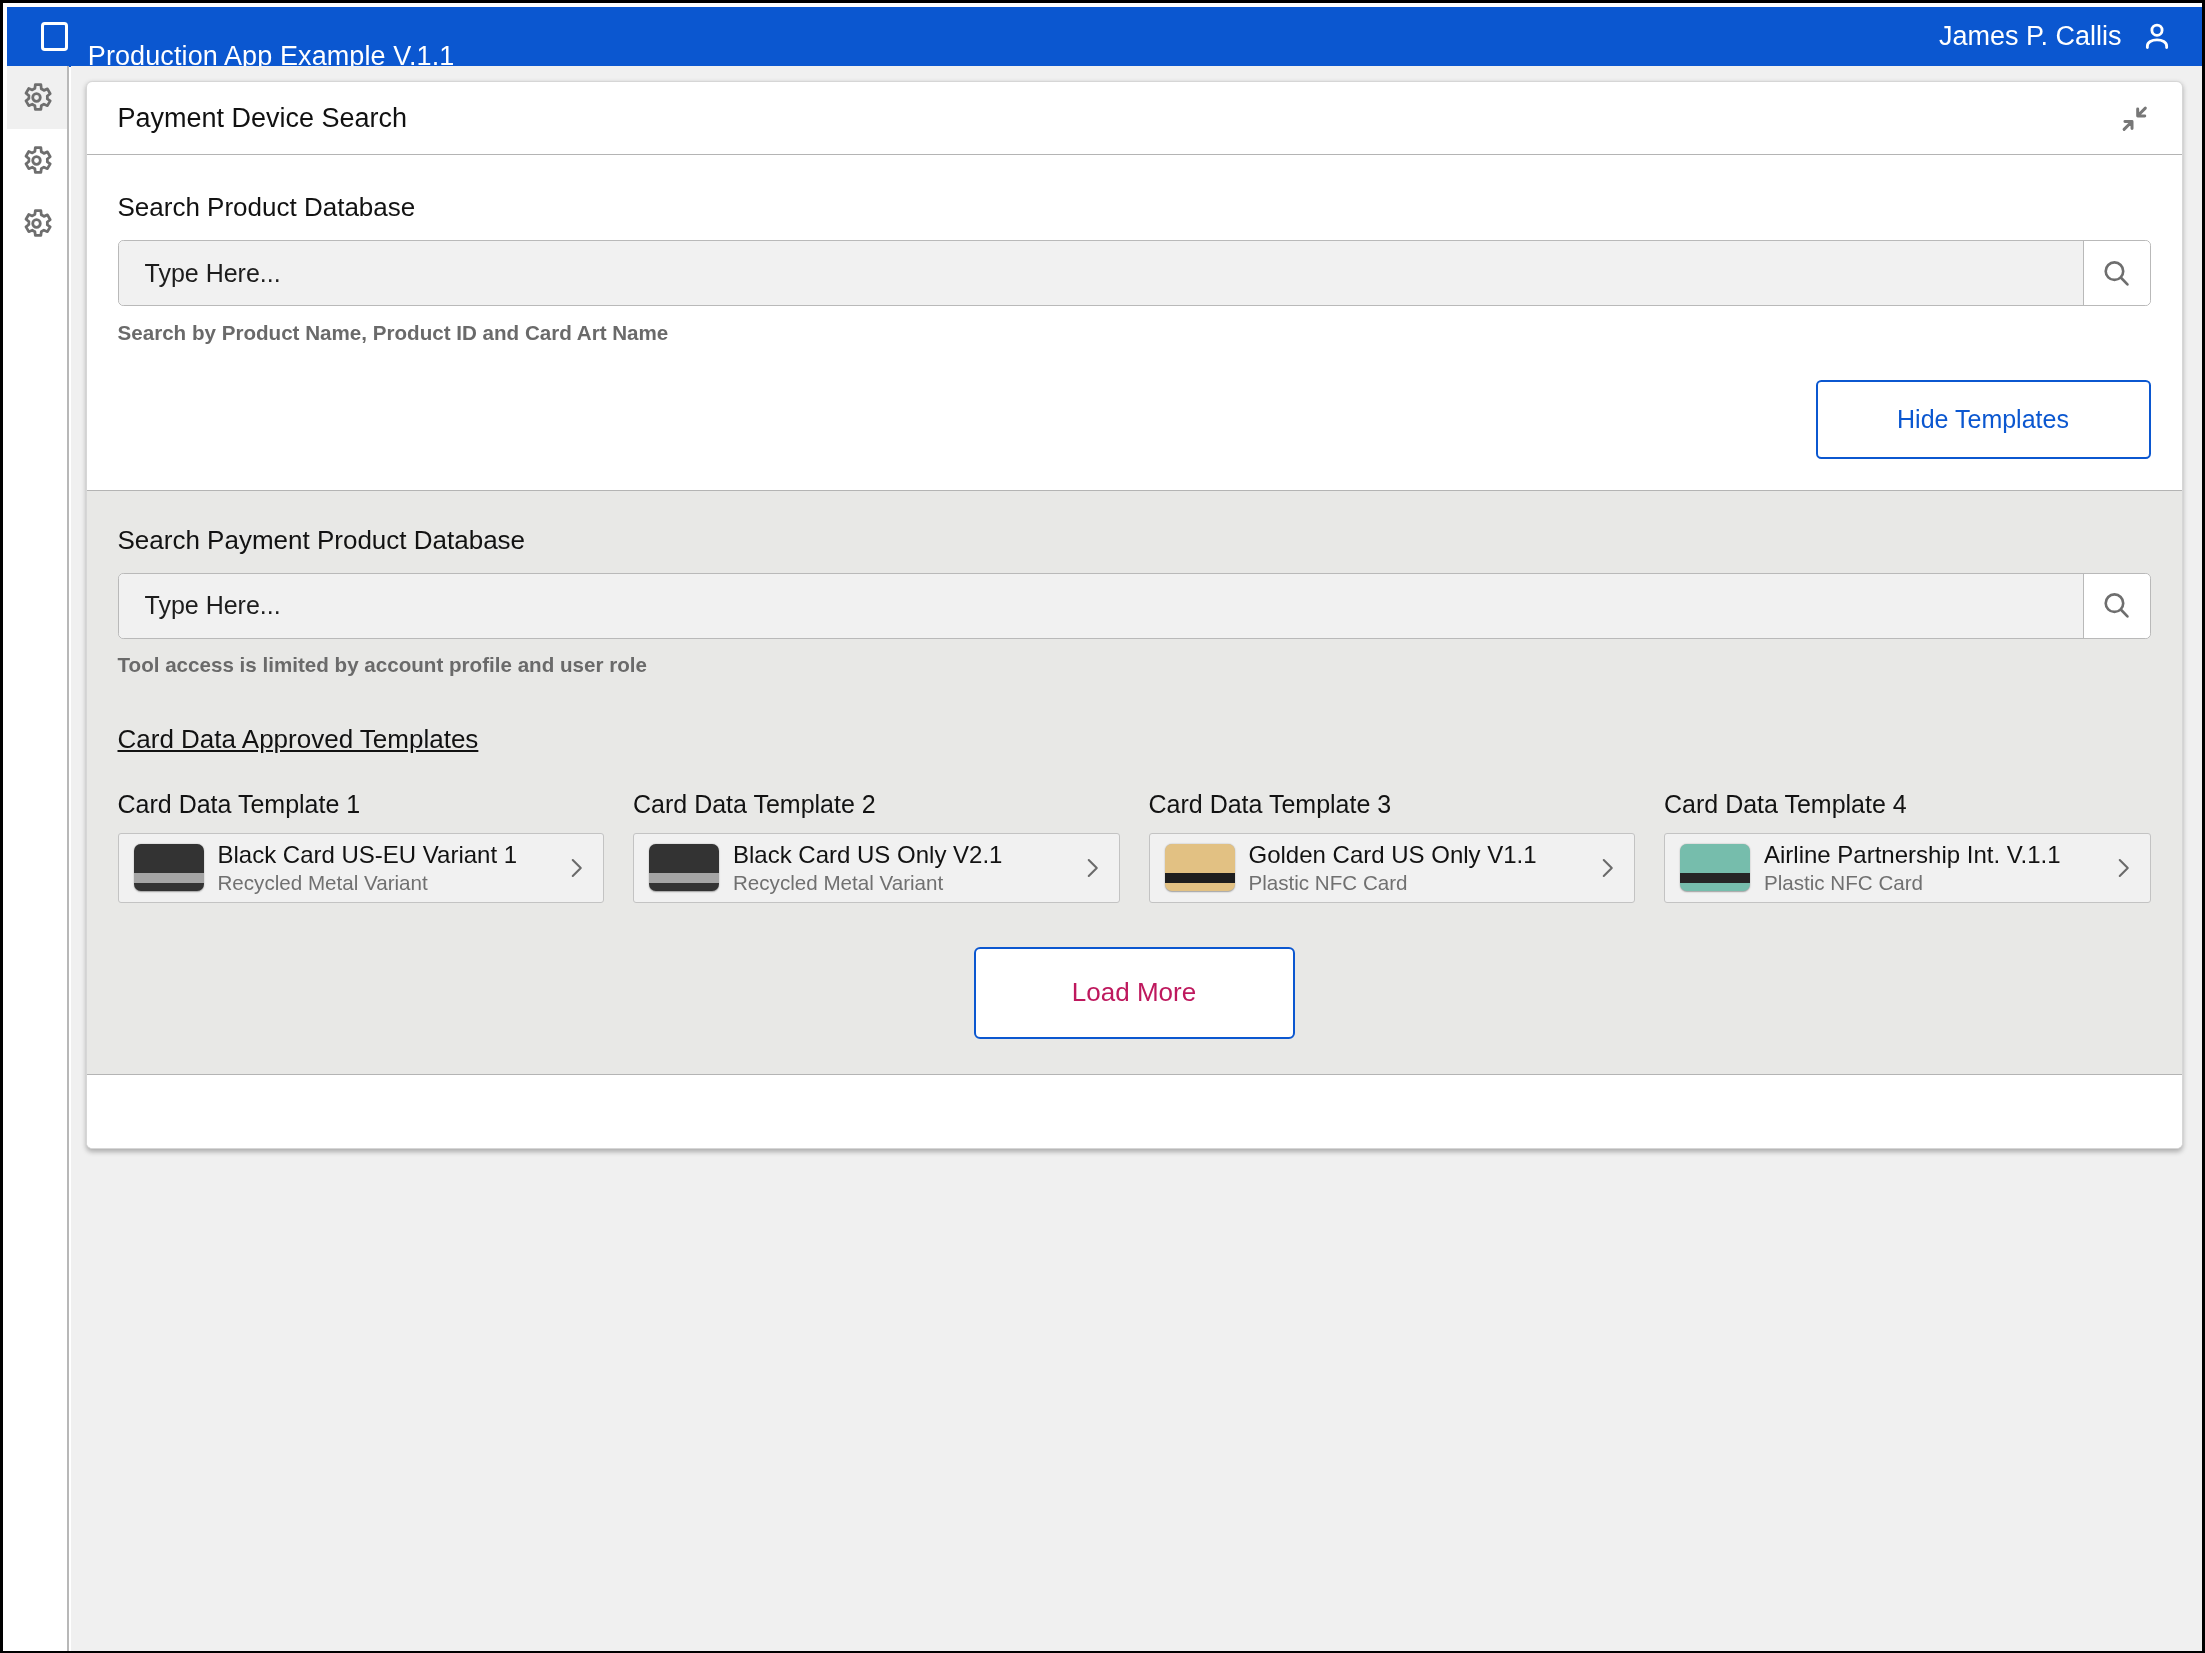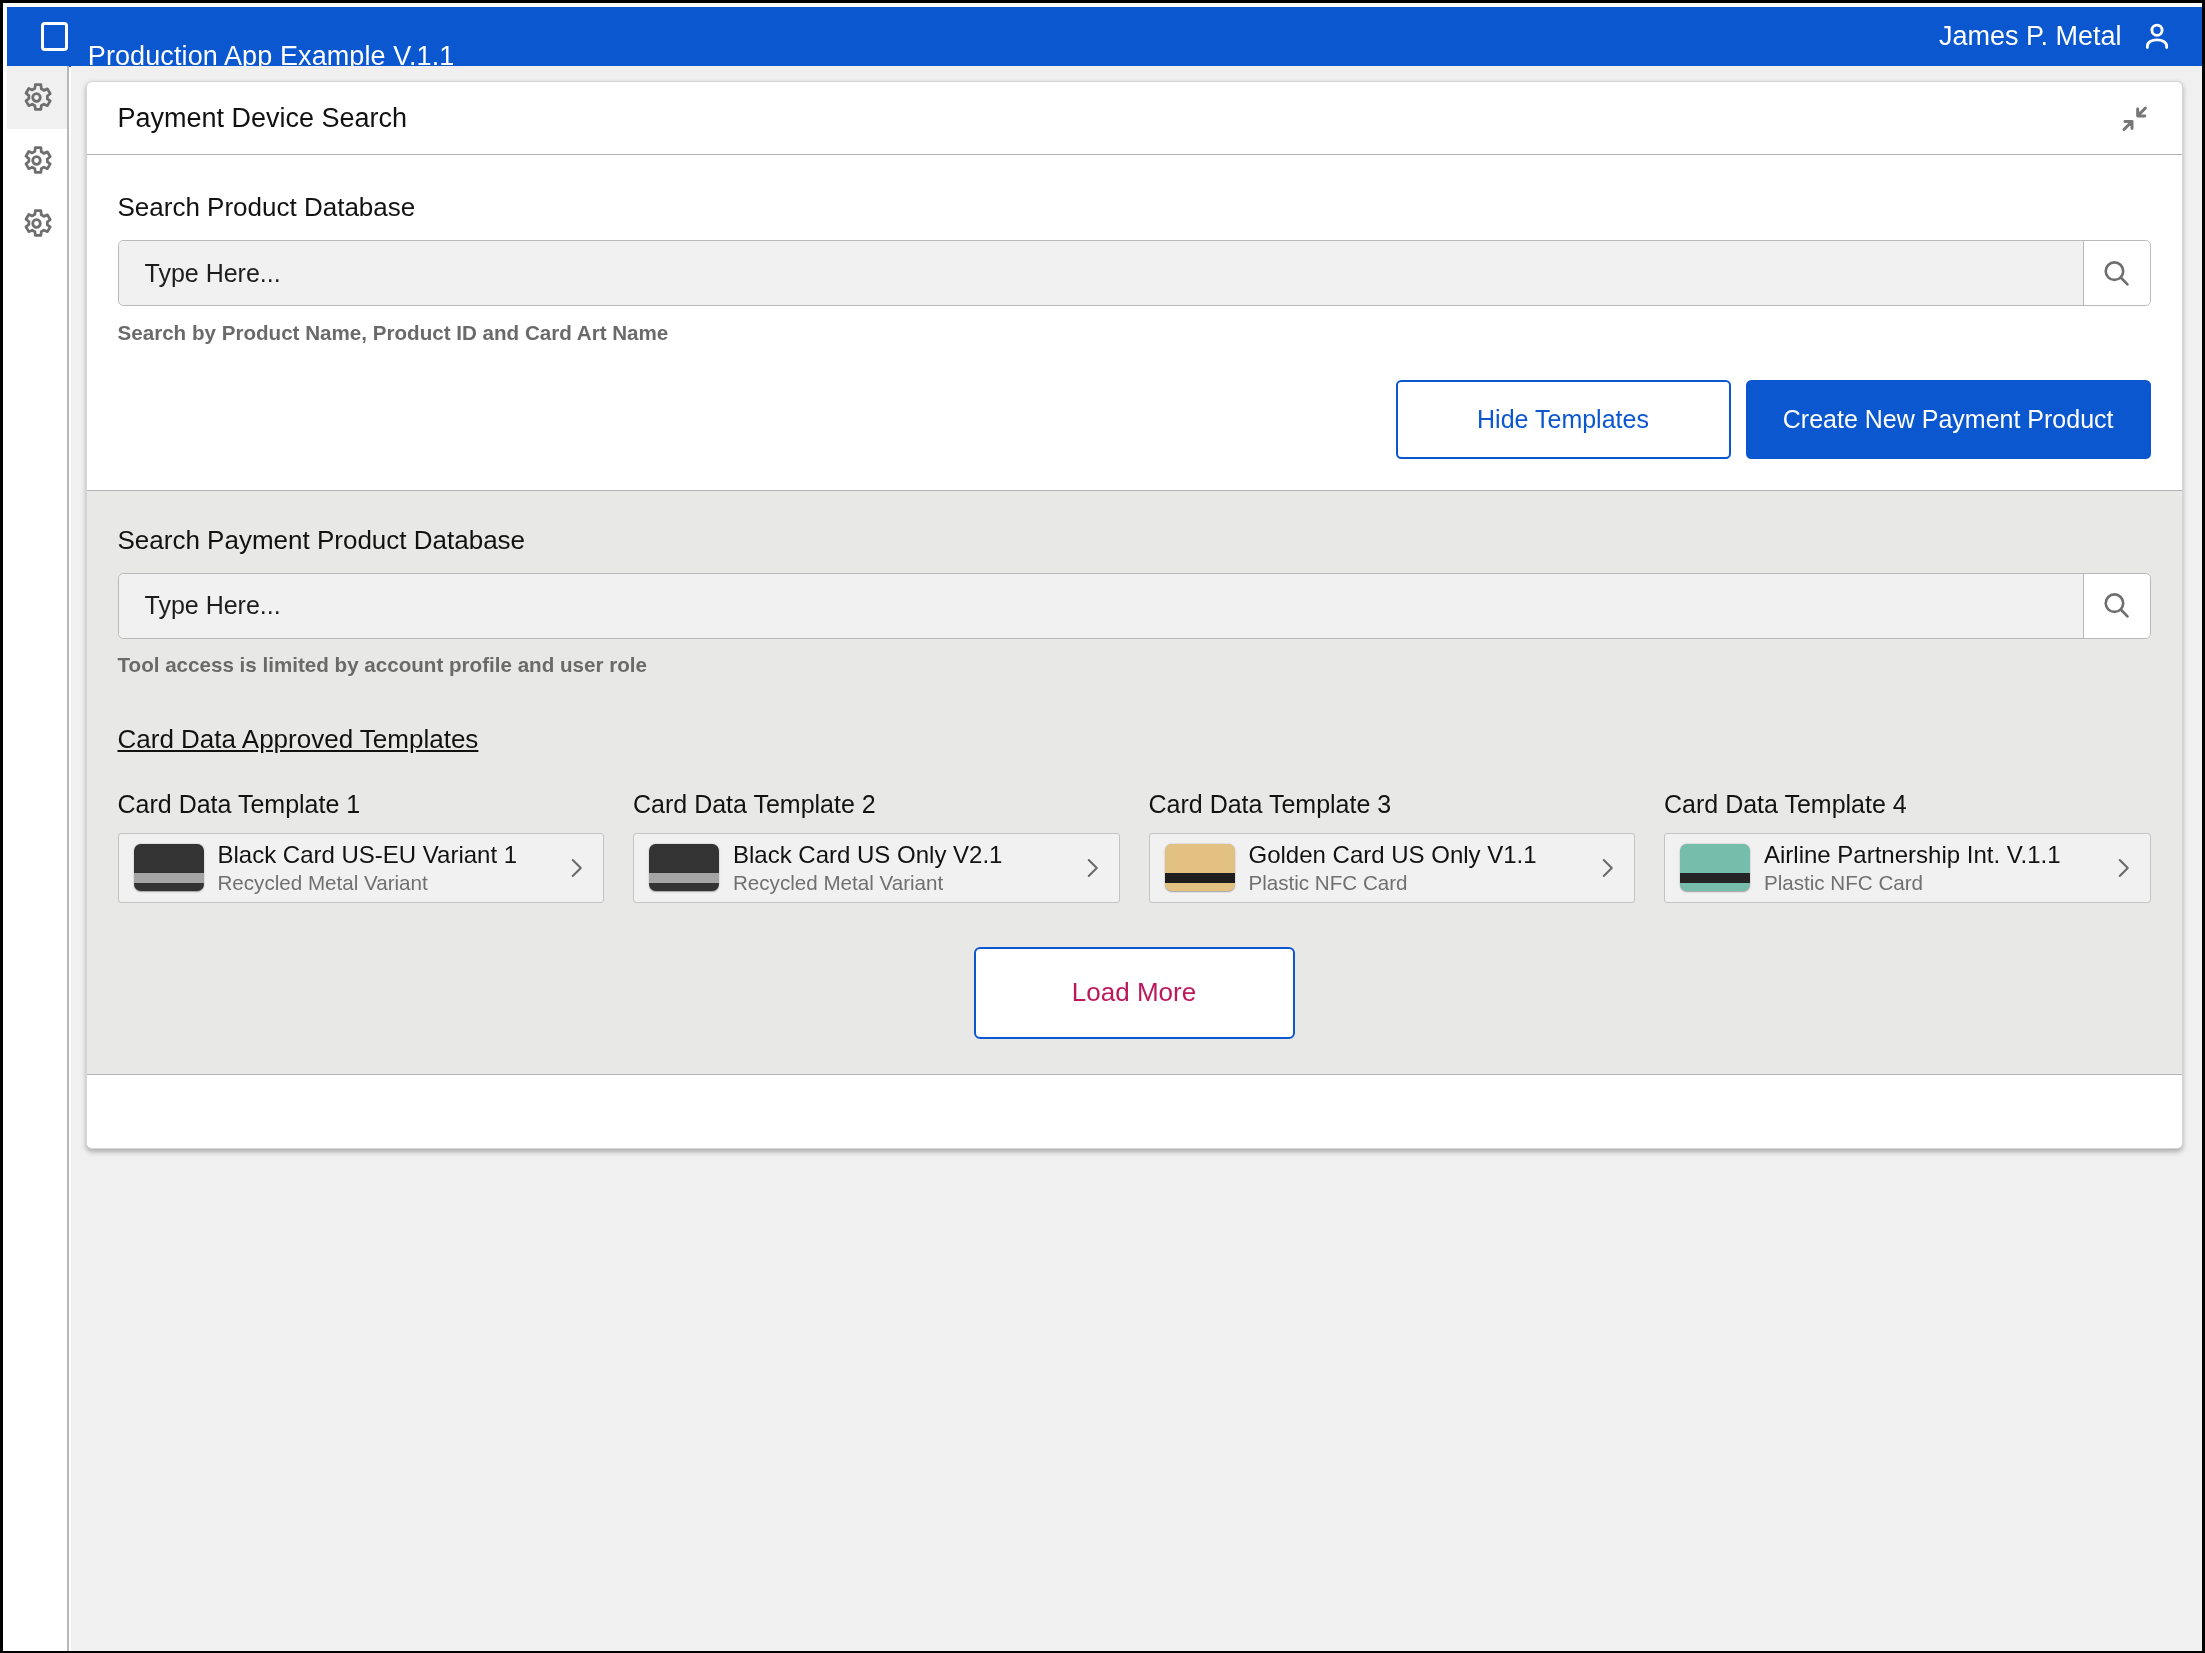--- a/index.html
+++ b/index.html
@@ -271,21 +271,21 @@
 <body>
 
 <div class="app-frame">
 
   <div class="topbar">
     <div class="topbar-left">
       <div class="app-square"></div>
       <div class="app-title">Production App Example V.1.1</div>
     </div>
     <div class="topbar-right">
-      <div class="user-name">James P. Metal</div>
+      <div class="user-name">James P. Callis</div>
       <svg class="user-icon" viewBox="0 0 24 24">
         <circle cx="12" cy="7.2" r="3.6" fill="none" stroke="#ffffff" stroke-width="2"></circle>
         <path d="M5.2 19.4v-1.1c0-2.6 3.1-4.3 6.8-4.3s6.8 1.7 6.8 4.3v1.1" fill="none" stroke="#ffffff" stroke-width="2" stroke-linecap="round"></path>
       </svg>
     </div>
   </div>
 
   <div class="sidebar">
     <div class="side-item active">
       <svg class="gear-icon" viewBox="0 0 24 24">
@@ -327,21 +327,20 @@
             <svg class="magnifier" viewBox="0 0 24 24">
               <circle cx="10.6" cy="10.4" r="6" fill="none" stroke="#6e6e6e" stroke-width="1.8"></circle>
               <path d="M15.1 14.9l4.4 4.6" fill="none" stroke="#6e6e6e" stroke-width="1.8" stroke-linecap="round"></path>
             </svg>
           </button>
         </div>
         <div class="helper-text">Search by Product Name, Product ID and Card Art Name</div>
 
         <div class="btn-row">
           <button class="btn btn-outline">Hide Templates</button>
-          <button class="btn btn-primary">Create New Payment Product</button>
         </div>
       </div>
 
       <div class="section-gray">
         <div class="field-label">Search Payment Product Database</div>
         <div class="search-row">
           <input class="search-input" type="text" value="" placeholder="Type Here..." style="">
           <button class="search-btn">
             <svg class="magnifier" viewBox="0 0 24 24">
               <circle cx="10.6" cy="10.4" r="6" fill="none" stroke="#6e6e6e" stroke-width="1.8"></circle>

